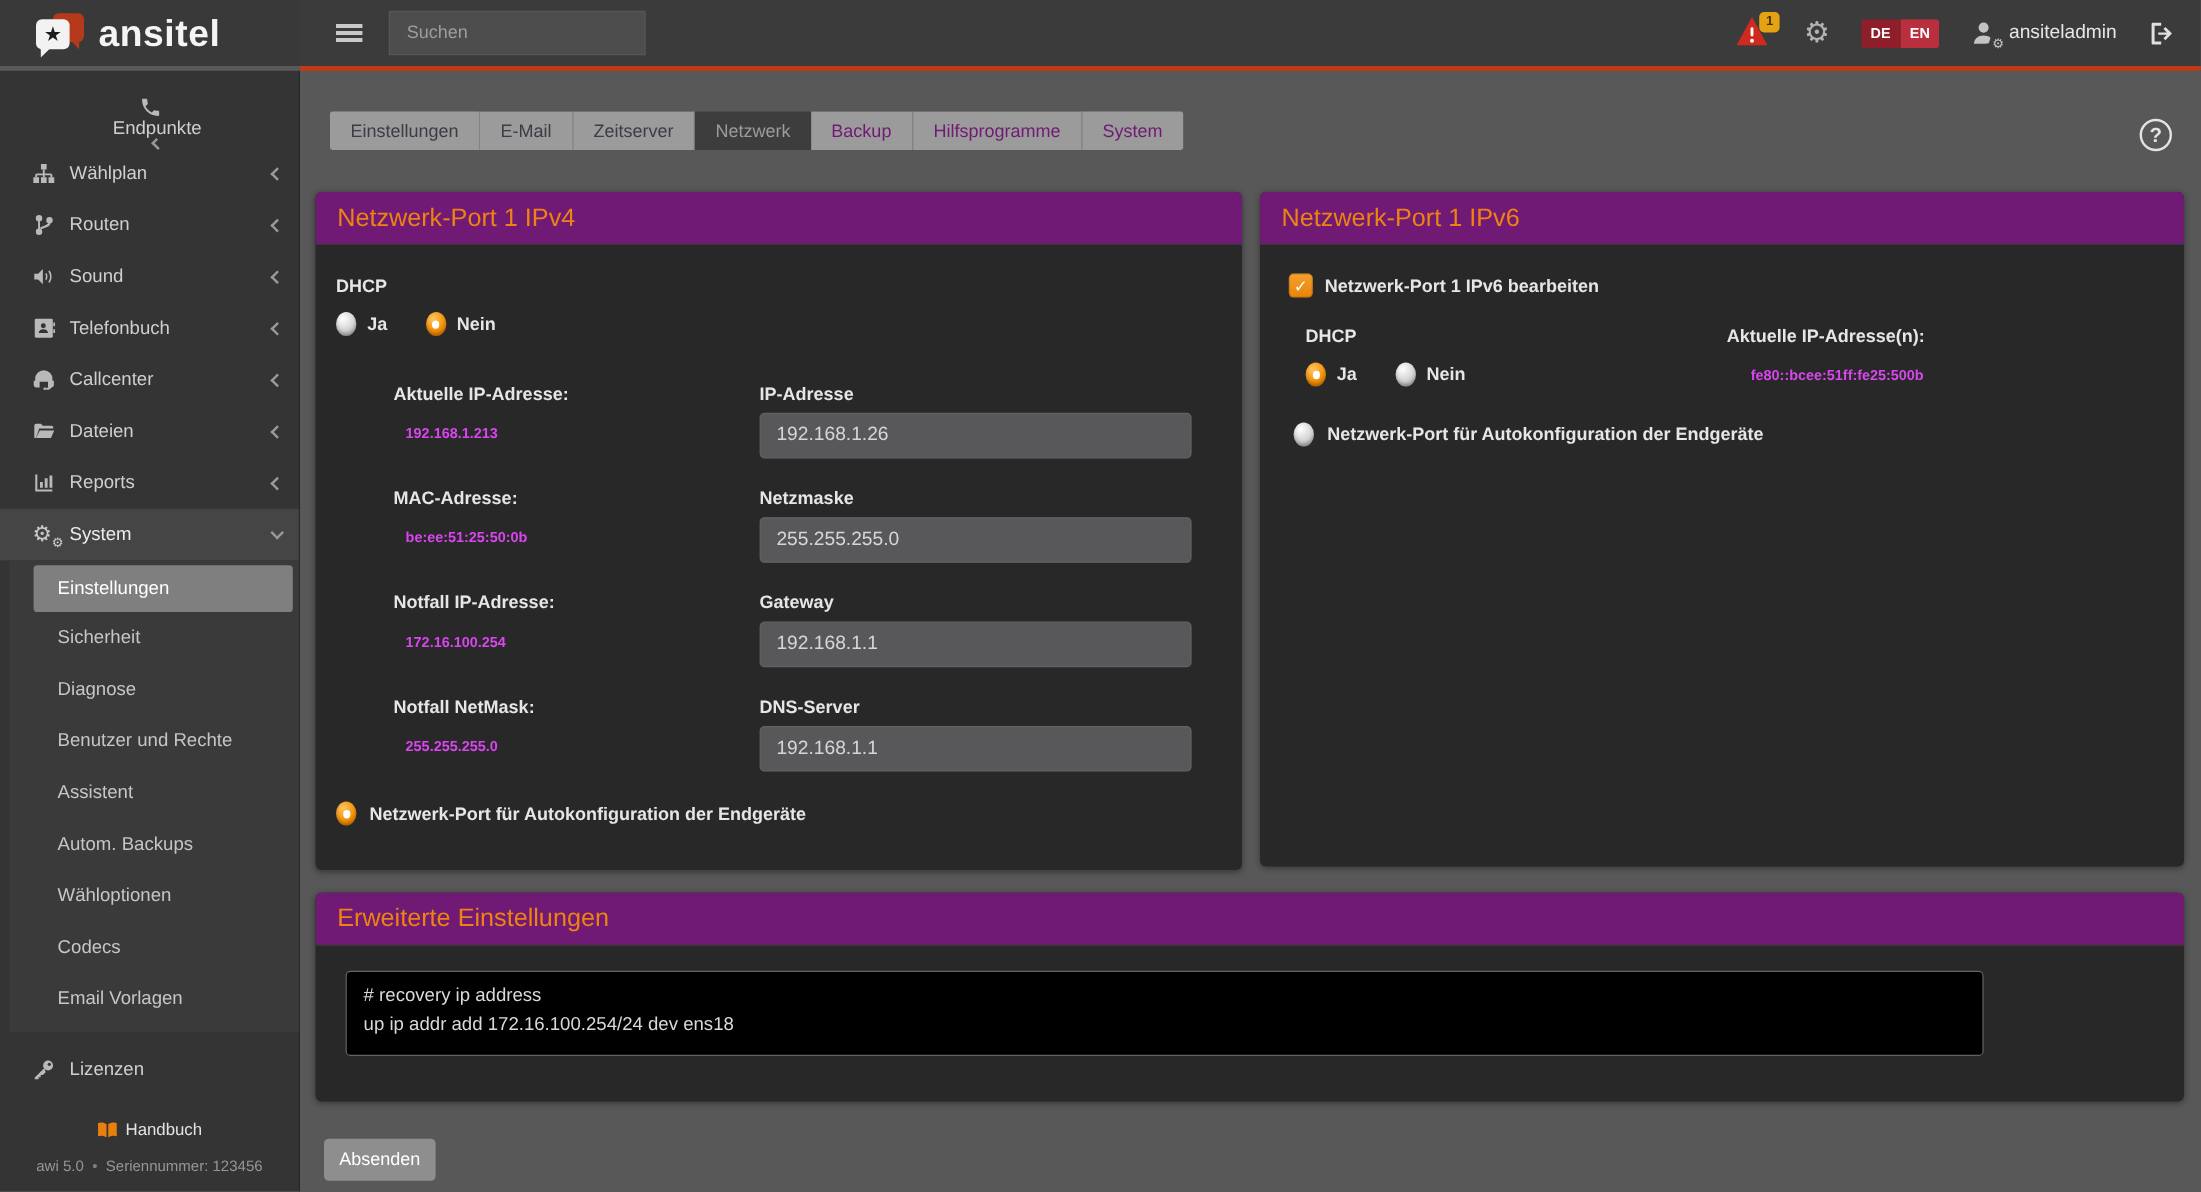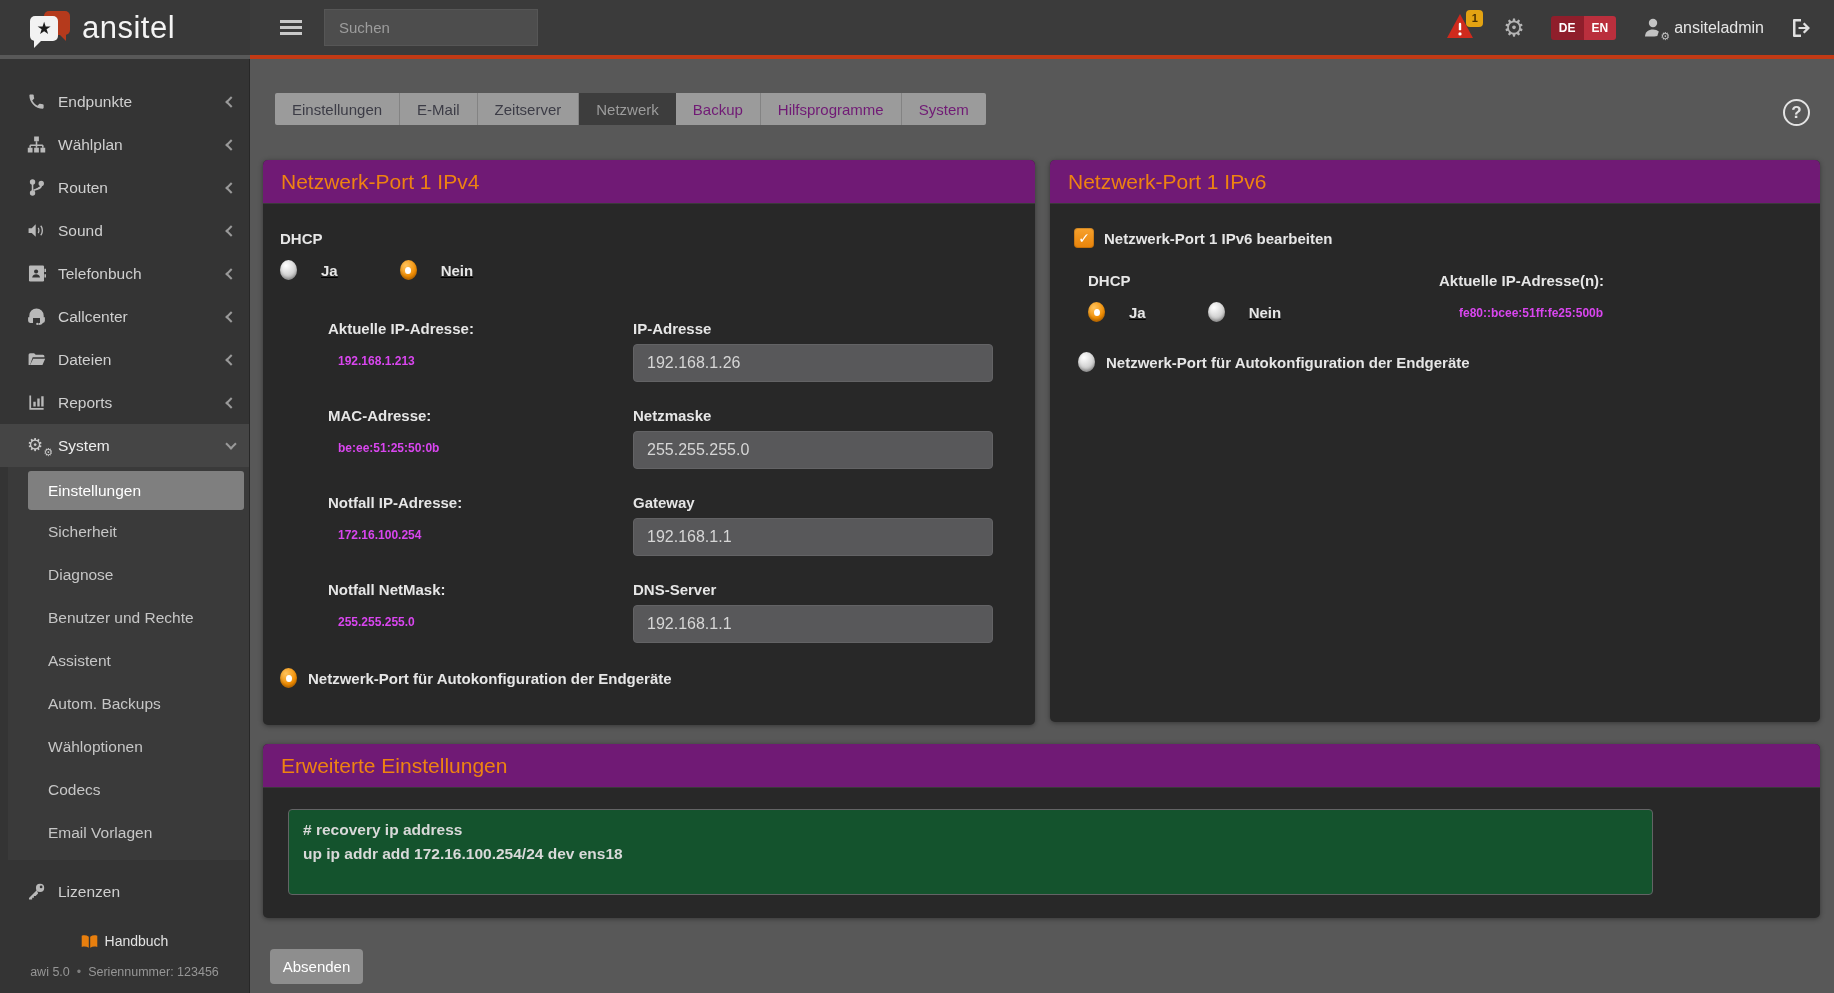--- a/index.html
+++ b/index.html
@@ -10,21 +10,21 @@
   
   .topbar { position:absolute; left:0; top:0; right:0; height:55px; background:#3b3b3b; display:flex; align-items:center; }
   .accentline { position:absolute; left:250px; top:55px; right:0; height:4px; background:#c23a15; }
   .brand { width:250px; height:55px; display:flex; align-items:center; padding-left:28px; background:#393939; cursor:pointer; }
   .bubble-wrap { position:relative; width:46px; height:38px; margin-right:8px; }
   .bubble-red { position:absolute; left:16px; top:2px; width:26px; height:24px; background:#b53a1c; border-radius:5px; }
   .bubble-red:after { content:""; position:absolute; right:4px; bottom:-6px; border:6px solid transparent; border-top-color:#b53a1c; border-right-color:#b53a1c; }
   .bubble-white { position:absolute; left:2px; top:7px; width:28px; height:25px; background:#f2f2f2; border-radius:5px; display:flex; align-items:center; justify-content:center; }
   .bubble-white:after { content:""; position:absolute; left:4px; bottom:-7px; border:6px solid transparent; border-top-color:#f2f2f2; border-left-color:#f2f2f2; }
   .bubble-star { color:#1d1d1d; font-size:17px; line-height:1; }
-  .brand-text { color:#f4f4f4; font-size:31px; font-weight:400; letter-spacing:.5px; }
+  .brand-text { color:#f4f4f4; font-size:31px; font-weight:700; letter-spacing:.5px; }
   .hamburger { width:22px; height:15px; margin-left:30px; cursor:pointer;
     background:repeating-linear-gradient(to bottom,#c9c9c9 0 3px,transparent 3px 6px); }
   .search { margin-left:22px; width:214px; height:37px; background:#4d4d4d; border:1px solid #565656; border-radius:0;
     color:#d5d5d5; font-size:15px; padding:0 14px; outline:none; font-family:inherit; }
   .search::placeholder { color:#9d9d9d; }
   .top-right { position:absolute; right:20px; top:0; height:55px; display:flex; align-items:center; gap:26px; }
   .alert-wrap { position:relative; cursor:pointer; width:30px; height:28px; }
   .alert-badge { position:absolute; right:-6px; top:-4px; min-width:17px; height:17px; background:#e3a312; color:#4a3000;
     font-size:11px; font-weight:700; border-radius:4px; display:flex; align-items:center; justify-content:center; padding:0 3px; }
   .gear-glyph { color:#b3b3b3; font-size:24px; line-height:1; cursor:pointer; }
@@ -34,21 +34,21 @@
   .lang.en { background:#ba2f3d; }
   .userbox { display:flex; align-items:center; gap:8px; cursor:pointer; color:#e6e6e6; font-size:16px; }
   .usericon { position:relative; width:24px; height:24px; color:#c3c3c3; }
   .usericon .mini-gear { position:absolute; right:-4px; bottom:-3px; font-size:11px; color:#c3c3c3; }
   .logout { color:#e0e0e0; cursor:pointer; width:24px; height:24px; }
   svg.ic { display:block; fill:currentColor; }
 
   
   .sidebar { position:absolute; left:0; top:59px; bottom:0; width:250px; background:#343434; border-right:1px solid rgba(0,0,0,.25); }
   .nav-item { height:43px; display:flex; align-items:center; padding:0 14px 0 27px; cursor:pointer; color:#cfcfcf; }
-  .nav-item:first-child { margin-top:21px; }
+  .nav-item:first-child { margin-top:21px;flex-direction:column; }
   .nav-ic { width:19px; height:19px; color:#b9b9b9; margin-right:12px; flex:none; }
   .nav-label { font-size:15.5px; flex:1; }
   .chev { width:8px; height:8px; border-left:2px solid #9a9a9a; border-bottom:2px solid #9a9a9a; display:inline-block; }
   .chev.left { transform:rotate(45deg); }
   .chev.down { transform:rotate(-45deg); margin-top:-4px; }
   .nav-item.expanded { background:#454545; color:#ededed; }
   .submenu { margin-left:8px; background:#3a3a3a; padding:4px 0 6px; }
   .sub-item { height:43px; display:flex; align-items:center; padding-left:40px; color:#c6c6c6; font-size:15.5px; cursor:pointer; }
   .sub-item.active { background:#7f7f7f; color:#ffffff; margin:0 5px 0 20px; padding-left:20px; border-radius:3px; height:39px; }
   .side-footer { position:absolute; left:0; right:0; bottom:0; }
@@ -76,21 +76,21 @@
   .p-ipv4 { width:772px; height:565px; }
   .p-ipv6 { flex:1; height:562px; }
 
   .lbl { font-size:15px; font-weight:700; color:#e6e6e6; }
   .val { font-size:12px; color:#d946ef;font-weight:bold; }
   .radio { position:relative; width:17px; height:20px; border-radius:50%; flex:none; cursor:pointer;
     background:radial-gradient(circle at 35% 28%,#ffffff,#d2d2d2 55%,#9c9c9c); box-shadow:inset 0 -2px 3px rgba(0,0,0,.25); }
   .radio.on { background:radial-gradient(circle at 35% 28%,#ffc35c,#f18d02 60%,#d87301); }
   .radio.on:after { content:""; position:absolute; left:50%; top:50%; width:6px; height:7px; margin:-3.5px 0 0 -3px;
     border-radius:50%; background:#fff; }
-  .radio-row { display:flex; align-items:center; gap:24px;text-decoration:underline; }
+  .radio-row { display:flex; align-items:center; gap:9px; }
   .radio-row .gap { width:14px; }
   .checkbox { position:relative; width:20px; height:20px; border-radius:4px; flex:none; cursor:pointer;
     background:linear-gradient(#f7a12d,#e8830a); box-shadow:inset 0 0 0 1px rgba(0,0,0,.15); }
   .checkbox:after { content:"✓"; position:absolute; left:0; top:0; right:0; bottom:0; display:flex; align-items:center;
     justify-content:center; color:#fff; font-size:14px; font-weight:700; }
   .field-input { width:360px; height:38px; background:#58585a; border:1px solid #636365; border-radius:4px; color:#d6d6d6;
     font-size:16px; padding:0 13px; outline:none; font-family:inherit; }
 
   .ipv4-body { padding:26px 20px 0 17px; }
   .form-grid { margin-top:40px; }
@@ -104,22 +104,22 @@
   .ipv6-body { padding:24px 20px 0 24px; }
   .cb-row { display:flex; align-items:center; gap:10px; }
   .ipv6-cols { display:flex; margin-top:24px; }
   .ipv6-left { width:365px; padding-left:14px; }
   .ipv6-left .radio-row { margin-top:13px; }
   .ipv6-right .val { display:block; margin-top:16px; padding-left:20px; }
   .ipv6-auto { display:flex; align-items:center; gap:11px; margin-top:30px; padding-left:4px; }
 
   .p-adv { margin-top:19px; width:1557px; height:174px; }
   .adv-body { padding:21px 0 0 25px; }
-  .adv-text { width:1365px; height:86px; background:#14532d; border:1px solid #636365; border-radius:4px; resize:none;
-    color:#d9d9d9; font-size:15.5px; line-height:24px; padding:8px 14px; outline:none; font-family:inherit;font-weight:bold; }
+  .adv-text { width:1365px; height:71px; background:#000000; border:1px solid #636365; border-radius:4px; resize:none;
+    color:#d9d9d9; font-size:15.5px; line-height:24px; padding:8px 14px; outline:none; font-family:inherit; }
   .submit-btn { margin:31px 0 0 7px; width:93px; height:35px; background:#8e8e8e; border:none; border-radius:4px;
     color:#fff; font-size:15px; cursor:pointer; font-family:inherit; }
 </style>
 </head>
 <body>
 
 <div class="app">
 
   <div class="topbar">
     <div class="brand">

